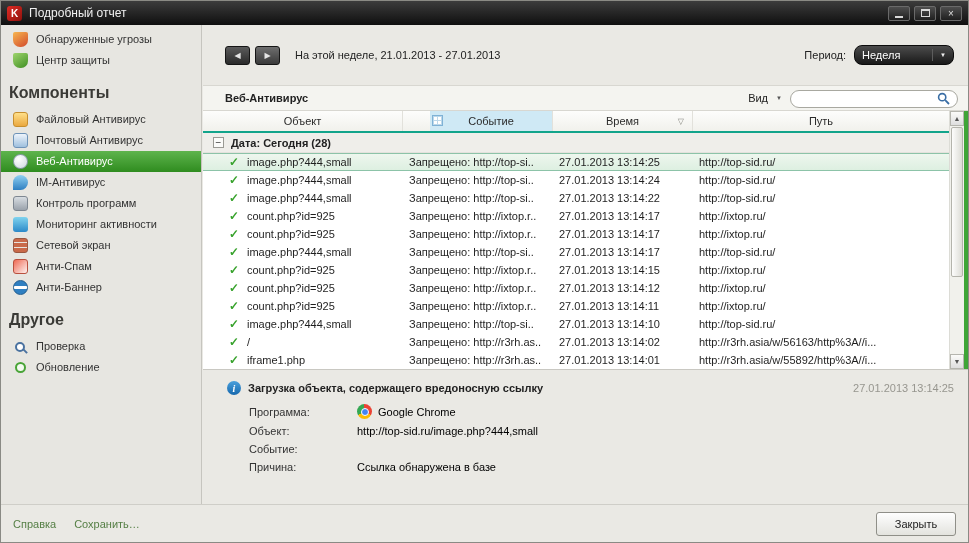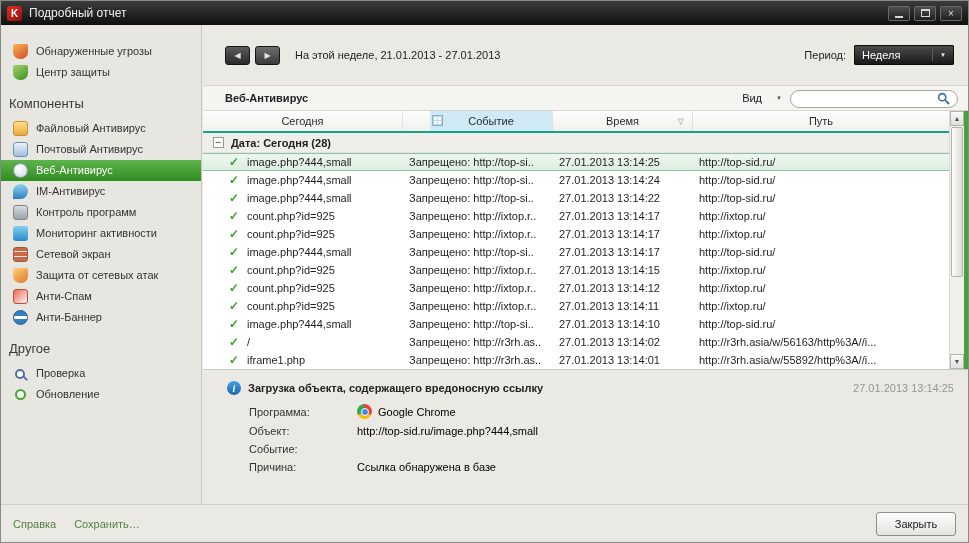--- a/index.html
+++ b/index.html
@@ -19,26 +19,26 @@
   .title { color:#f0f0f0; font-size:12px; }
   .win-controls { margin-left:auto; display:flex; }
   .win-btn { width:22px; height:15px; margin-left:4px; border:1px solid #6a6a6a; border-radius:2px;
              background:linear-gradient(180deg,#4e4e4e,#1f1f1f); color:#ddd; font-size:10px;
              display:flex; align-items:center; justify-content:center; cursor:default; }
   .gm { width:8px; height:2px; background:#d8d8d8; margin-top:7px; }
   .gx { width:9px; height:8px; border:1px solid #d8d8d8; border-top-width:2px; }
 
   
   .sidebar { position:absolute; top:24px; left:0; width:201px; bottom:38px;
-             background:#e7e6e1; border-right:1px solid #c6c5bf; overflow:hidden; padding-top:16px; }
+             background:#e7e6e1; border-right:1px solid #c6c5bf; overflow:hidden; padding-top:4px; }
   .side-item { min-height:21px; display:flex; align-items:center; gap:8px;
                padding:2px 4px 2px 12px; font-size:11px; color:#333; cursor:default; }
   .side-item.selected { background:linear-gradient(180deg,#5eb44d,#2f8c1f); color:#fff; }
   .side-label { line-height:13px; max-width:150px; }
-  .side-header { font-weight:normal; font-size:13px; color:#3a3a36; padding:13px 0 7px 8px; }
+  .side-header { font-weight:bold; font-size:16px; color:#3a3a36; padding:13px 0 7px 8px; }
 
   .ic { width:15px; height:15px; border-radius:3px; flex:0 0 15px; position:relative; }
   .ic-threats { background:linear-gradient(145deg,#f7b64f,#d24a2c); border-radius:2px 2px 7px 7px; }
   .ic-protection-center { background:linear-gradient(145deg,#9fd46d,#3f8f22); border-radius:2px 2px 7px 7px; }
   .ic-file-av { background:linear-gradient(180deg,#ffe08a,#eaa83f); border:1px solid #c78f2e; }
   .ic-mail-av { background:linear-gradient(180deg,#eef4fb,#9fc0de); border:1px solid #6e93b8; }
   .ic-web-av { background:radial-gradient(circle at 35% 30%,#ffffff,#cdd7e0); border:1px solid #8a9aab; border-radius:50%; }
   .ic-im-av { background:linear-gradient(180deg,#8fd0f2,#2f7fc1); border-radius:50% 50% 50% 0; }
   .ic-app-control { background:linear-gradient(180deg,#d8dde2,#9aa2ab); border:1px solid #7e8791; }
   .ic-activity { background:linear-gradient(180deg,#7fd3ee,#2b89c9); }
@@ -54,31 +54,31 @@
   
   .main { position:absolute; top:24px; left:202px; right:0; bottom:38px; display:flex; flex-direction:column; }
 
   .toolbar { height:60px; display:flex; align-items:center; padding:0 14px 0 22px; }
   .nav-btn { width:25px; height:19px; border-radius:3px; border:1px solid #151515; color:#e5e5e5;
              background:linear-gradient(180deg,#5b5b5b,#2a2a2a); font-size:8px;
              display:flex; align-items:center; justify-content:center; margin-right:5px; cursor:default; }
   .nav-btn.fwd { background:linear-gradient(180deg,#6e6e6e,#3a3a3a); }
   .range { margin-left:10px; font-size:11px; color:#222; }
   .period-label { margin-left:auto; font-size:11px; color:#222; margin-right:8px; }
-  .period-select { width:100px; height:20px; border:1px solid #0c0c0c; border-radius:1px; color:#fff;
+  .period-select { width:100px; height:20px; border:1px solid #0c0c0c; border-radius:8px; color:#fff;
                    background:linear-gradient(180deg,#4c4c4c,#191919); font-size:11px;
                    display:flex; align-items:center; padding:0 7px; cursor:default; }
   .period-select .val { flex:1; }
   .dd-arrow { font-size:6px; padding-left:7px; border-left:1px solid #5d5d5d; height:12px;
               display:flex; align-items:center; color:#eee; }
 
   .section-bar { height:26px; background:#f4f4f0; border-top:1px solid #d8d7d1; border-bottom:1px solid #d8d7d1;
                  display:flex; align-items:center; padding:0 10px 0 22px; }
   .section-title { font-size:11px; font-weight:bold; color:#222; }
-  .view-ctl { display:flex; align-items:center; gap:14px; font-size:11px; color:#222;
+  .view-ctl { display:flex; align-items:center; gap:8px; font-size:11px; color:#222;
               margin-left:auto; margin-right:8px; cursor:default; }
   .view-ctl .sm-arrow { font-size:6px; color:#555; }
   .search-box { position:relative; }
   .search-box input { width:168px; height:18px; border:1px solid #a8a8a0; border-radius:10px;
                       padding:0 24px 0 10px; font-size:11px; outline:none; font-family:"Liberation Sans",sans-serif; }
   .search-box svg { position:absolute; right:8px; top:3px; }
 
   
   .table-area { height:258px; background:#fff; position:relative; }
   .table-scroll { position:absolute; left:0; right:19px; top:0; bottom:0; overflow:hidden; }
@@ -199,24 +199,20 @@
   </div>
       <div class="side-item">
     <span class="ic ic-activity"></span>
     <span class="side-label">Мониторинг активности</span>
   </div>
       <div class="side-item">
     <span class="ic ic-firewall"></span>
     <span class="side-label">Сетевой экран</span>
   </div>
       <div class="side-item">
-    <span class="ic ic-network-attack"></span>
-    <span class="side-label">Защита от сетевых атак</span>
-  </div>
-      <div class="side-item">
     <span class="ic ic-anti-spam"></span>
     <span class="side-label">Анти-Спам</span>
   </div>
       <div class="side-item">
     <span class="ic ic-anti-banner"></span>
     <span class="side-label">Анти-Баннер</span>
   </div>
       <div class="side-header">Другое</div>
       <div class="side-item">
     <span class="ic ic-scan"></span>
@@ -256,21 +252,21 @@
         <svg width="13" height="13" viewBox="0 0 13 13">
           <circle cx="5.2" cy="5.2" r="3.6" fill="none" stroke="#3a6ea5" stroke-width="1.6"></circle>
           <line x1="8.2" y1="8.2" x2="12" y2="12" stroke="#3a6ea5" stroke-width="1.8"></line>
         </svg>
       </div>
     </div>
 
     <div class="table-area">
       <div class="table-scroll">
         <div class="thead">
-          <div class="th">Сегодня</div>
+          <div class="th">Объект</div>
           <div class="th th-event">
             <span class="filter-ico"></span>
             <span>Событие</span>
           </div>
           <div class="th">
             <span>Время</span>
             <span class="sort-glyph">▽</span>
           </div>
           <div class="th">Путь</div>
         </div>

